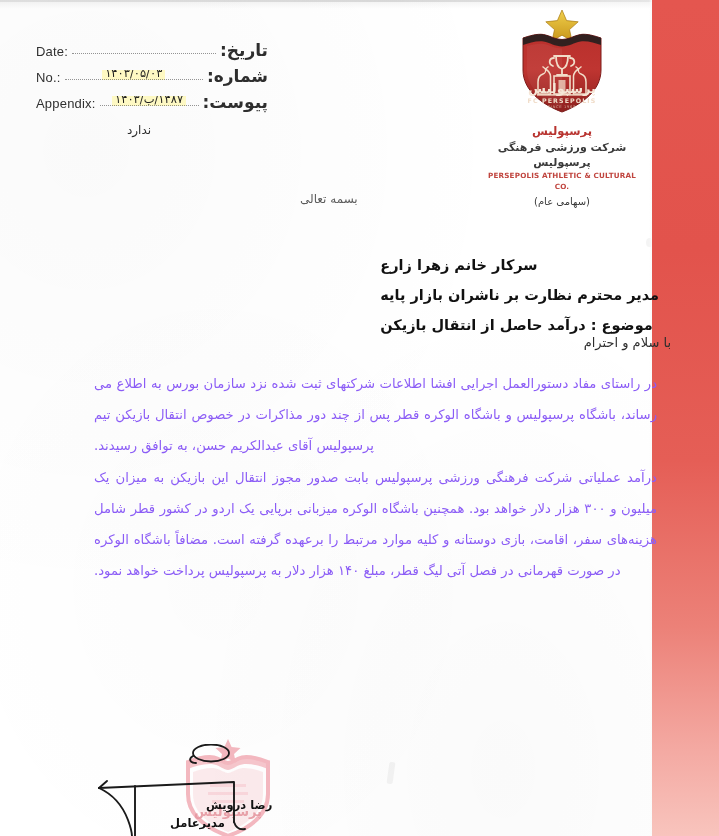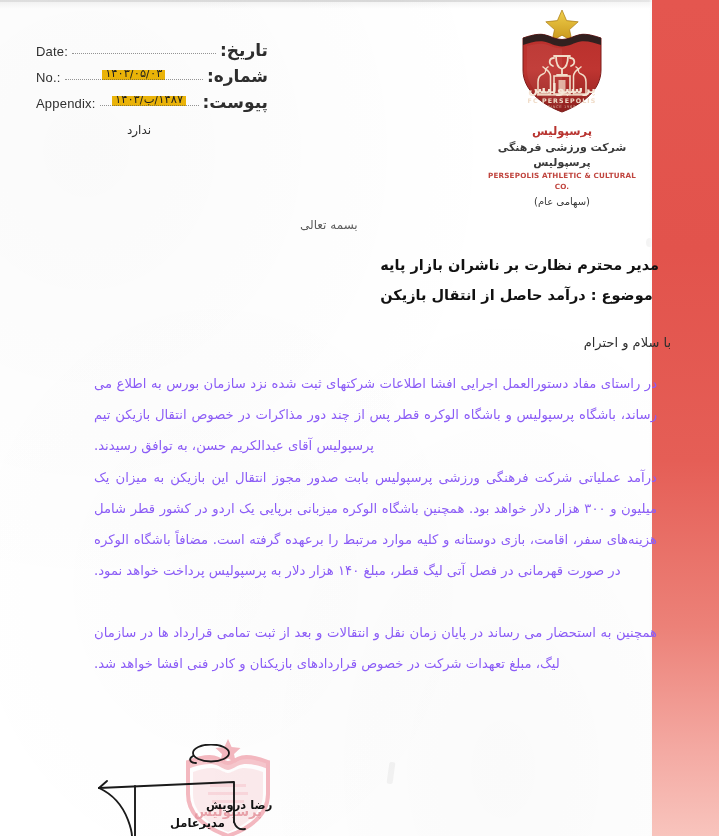--- a/index.html
+++ b/index.html
@@ -107,21 +107,21 @@
     border-bottom: 1.5px dotted #555;
     opacity: .62;
   }
   .field-value {
     position: absolute;
     top: -4px;
     left: 0; right: 0;
     text-align: center;
     font-size: 11.5px;
     color: #1f1f1f;
-    background: #eab308;
+    background: #fef9c3;
     letter-spacing: .5px;
     padding: 0 3px;
     width: max-content;
     margin: 0 auto;
     direction: rtl;
   }
   #appendix-note {
     font-size: 12px;
     color: #2b2b2b;
     text-align: center;
@@ -371,34 +371,34 @@
         <div style="font-size:3.6px; color:#e7cdb6; letter-spacing:.7px; direction:ltr; margin-top:1px; opacity:.8;">SINCE 1963</div>
       </div>
     </div>
 
     <div id="org-fa-1">پرسپولیس</div>
     <div id="org-fa-2">شرکت ورزشی فرهنگی پرسپولیس</div>
     <div id="org-en">PERSEPOLIS ATHLETIC &amp; CULTURAL CO.</div>
     <div id="org-fa-3">(سهامی عام)</div>
   </div>
 
-  <div id="basmala" style="left:300px;margin-top:26px;">بسمه تعالی</div>
+  <div id="basmala" style="left:300px;">بسمه تعالی</div>
 
   <div id="addressee-block" style="right:60px;">
+    <div class="addressee-line">سرکار خانم زهرا زارع</div>
     <div class="addressee-line">مدیر محترم نظارت بر ناشران بازار پایه</div>
     <div class="addressee-line">موضوع : درآمد حاصل از انتقال بازیکن</div>
   </div>
 
   <div id="greeting" style="right:48px;">با سلام و احترام</div>
 
   <div class="para" style="top:368px; right:62px;">در راستای مفاد دستورالعمل اجرایی افشا اطلاعات شرکتهای ثبت شده نزد سازمان بورس به اطلاع می رساند، باشگاه پرسپولیس و باشگاه الوکره قطر پس از چند دور مذاکرات در خصوص انتقال بازیکن تیم پرسپولیس آقای عبدالکریم حسن، به توافق رسیدند.</div>
 
   <div class="para" style="top:462px; right:62px;">درآمد عملیاتی شرکت فرهنگی ورزشی پرسپولیس بابت صدور مجوز انتقال این بازیکن به میزان یک میلیون و ۳۰۰ هزار دلار خواهد بود. همچنین باشگاه الوکره میزبانی برپایی یک اردو در کشور قطر شامل هزینه‌های سفر، اقامت، بازی دوستانه و کلیه موارد مرتبط را برعهده گرفته است. مضافاً باشگاه الوکره در صورت قهرمانی در فصل آتی لیگ قطر، مبلغ ۱۴۰ هزار دلار به پرسپولیس پرداخت خواهد نمود.</div>
 
-  <div class="para" style="top:617px; right:62px;">همچنین به استحضار می رساند در پایان زمان نقل و انتقالات و بعد از ثبت تمامی قرارداد ها در سازمان لیگ، مبلغ تعهدات شرکت در خصوص قراردادهای بازیکنان و کادر فنی افشا خواهد شد.</div>
 
   <div id="stamp-wrap" style="left:62px;">
 
     <div id="stamp-img">
       <svg viewBox="0 0 96 100" width="96" height="100">
         <g fill="#e8707f" opacity=".85">
           <polygon points="48,1 51.6,9 60.5,10 54,16 55.8,24.8 48,20.4 40.2,24.8 42,16 35.5,10 44.4,9"></polygon>
           <path d="M8,24 C16,21 26,18 34,19.5 C40,20.6 44,25 48,25 C52,25 56,20.6 62,19.5 C70,18 80,21 88,24 L88,56 C88,78 70,90 48,98 C26,90 8,78 8,56 Z" fill="none" stroke="#e8707f" stroke-width="4"></path>
           <path d="M8,24 C16,21 26,18 34,19.5 C40,20.6 44,25 48,25 C52,25 56,20.6 62,19.5 C70,18 80,21 88,24 L88,31 C80,28 70,25 62,26.5 C56,27.6 52,32 48,32 C44,32 40,27.6 34,26.5 C26,25 16,28 8,31 Z" fill="#e8707f" opacity=".8"></path>
           <path d="M13,34 C20,31.5 29,29 36,30.5 C41,31.6 45,35 48,35 L48,94 C29,86 13,75 13,56 Z" fill="#e8707f" opacity=".28"></path>

